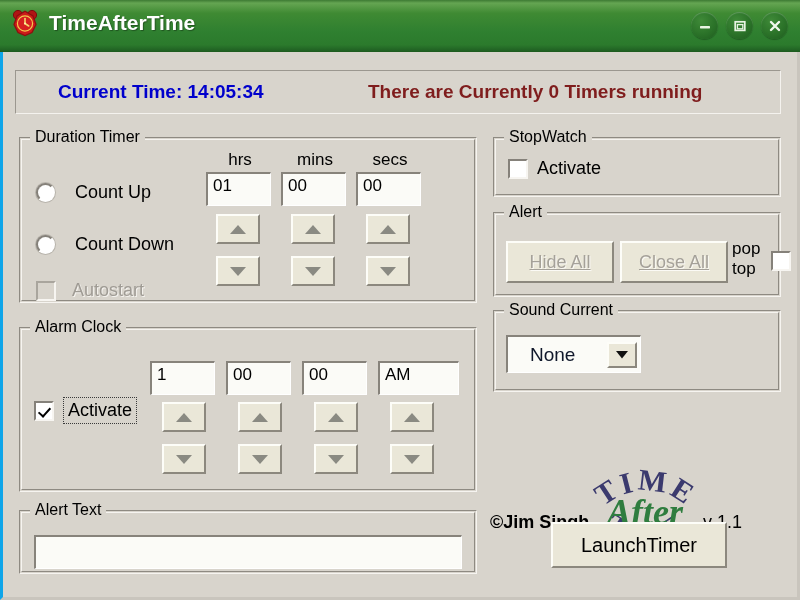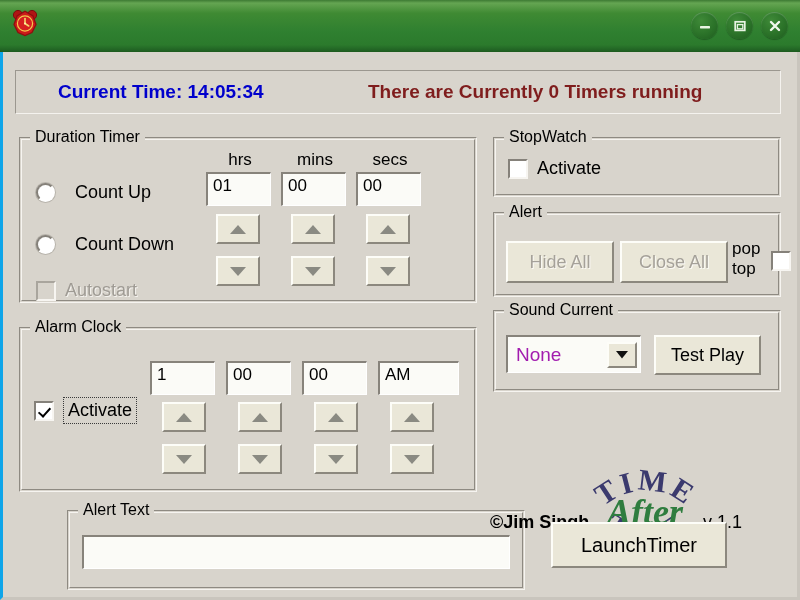--- a/index.html
+++ b/index.html
@@ -244,20 +244,21 @@
   }
   .cbox.disabled {
     background: #d8d4cc;
     border-top-color: #a9a59d;
     border-left-color: #a9a59d;
   }
   .check-label { font-size: 18px; color: #000; white-space: nowrap; }
   .check-label.disabled {
     color: #9f9b94;
     text-shadow: 1px 1px 0 #f4f2ee;
+    margin-left: 7px;
   }
   .focus-ring {
     border: 1px dotted #3a3a3a;
     padding: 2px 4px;
   }
 
   
   .btn {
     position: absolute;
     background: #eae7d8;
@@ -272,39 +273,40 @@
     display: flex;
     align-items: center;
     justify-content: center;
     cursor: pointer;
     white-space: nowrap;
   }
   .btn.disabled {
     color: #a5a199;
     text-shadow: 1px 1px 0 #fbfaf5;
     cursor: default;
+    text-decoration: underline;
   }
 
   
   .combo {
     position: absolute;
     background: #fbfbf7;
     box-sizing: border-box;
     border-top: 2px solid #87837b;
     border-left: 2px solid #87837b;
     border-right: 1px solid #ffffff;
     border-bottom: 1px solid #ffffff;
     display: flex;
     align-items: center;
     cursor: pointer;
   }
   .combo-value {
     font-size: 19px;
-    color: #a21caf;
-    padding-left: 8px;
+    color: #0f172a;
+    padding-left: 22px;
     flex: 1;
     white-space: nowrap;
   }
   .combo-arrow {
     width: 30px; height: 26px;
     margin-right: 3px;
     background: #eae7d8;
     box-sizing: border-box;
     border-top: 2px solid #fdfdf8;
     border-left: 2px solid #fdfdf8;
@@ -356,20 +358,21 @@
         <svg width="30" height="30" viewBox="0 0 30 30">
           <circle cx="8" cy="7" r="4.6" fill="#b01414" stroke="#7a0d0d" stroke-width="1"></circle>
           <circle cx="22" cy="7" r="4.6" fill="#b01414" stroke="#7a0d0d" stroke-width="1"></circle>
           <polygon points="15,3.2 23,8 26,16.5 22,24.5 15,27.5 8,24.5 4,16.5 7,8" fill="#cc1a1a" stroke="#8d0f0f" stroke-width="1.3"></polygon>
           <circle cx="15" cy="15.5" r="7.6" fill="#d62020" stroke="#f2c94c" stroke-width="1.2"></circle>
           <line x1="15" y1="15.5" x2="15" y2="10.5" stroke="#f6d86a" stroke-width="1.6" stroke-linecap="round"></line>
           <line x1="15" y1="15.5" x2="18.7" y2="18" stroke="#f6d86a" stroke-width="1.6" stroke-linecap="round"></line>
           <circle cx="15" cy="15.5" r="1" fill="#fff3b0"></circle>
         </svg>
       </span>
+      <span class="title-text">TimeAfterTime</span>
     </div>
     <div class="win-buttons">
       <span class="win-btn">
         <svg width="14" height="14" viewBox="0 0 14 14">
           <rect x="2" y="7" width="10" height="2.4" rx="0.6" fill="#e8f4e3"></rect>
         </svg>
       </span>
       <span class="win-btn">
         <svg width="14" height="14" viewBox="0 0 14 14">
           <rect x="2.2" y="2.8" width="9.6" height="8.6" fill="none" stroke="#e8f4e3" stroke-width="1.7"></rect>
@@ -484,21 +487,21 @@
       <div class="spin" style="left:370px; top:74px;">
         <div class="spin-btn spin-up">
             <span class="tri tri-up"></span>
           </div>
         <div class="spin-btn spin-down">
             <span class="tri tri-down"></span>
           </div>
       </div>
     </div>
 
-    <div class="group" style="left:16px; top:458px; width:458px; height:80px;margin-left:48px;">
+    <div class="group" style="left:16px; top:458px; width:458px; height:64px;">
       <div class="group-inner-shadow"></div>
       <span class="group-title">Alert Text</span>
       <div class="tbox" style="left:14px; top:24px; width:428px; height:34px;" placeholder=""></div>
     </div>
 
     <div class="group" style="left:490px; top:85px; width:288px; height:60px;">
       <div class="group-inner-shadow"></div>
       <span class="group-title">StopWatch</span>
       <div class="check-row" style="left:14px; top:20px;">
         <span class="cbox"></span>
@@ -523,21 +526,20 @@
       <span class="group-title">Sound Current</span>
 
       <div class="combo" style="left:12px; top:24px; width:135px; height:38px;">
         <span class="combo-value">None</span>
         <span class="combo-arrow">
           <svg width="14" height="9" viewBox="0 0 14 9">
               <polygon points="1,1 13,1 7,8.4" fill="#111"></polygon>
             </svg>
         </span>
       </div>
-      <div class="btn" style="left:160px; top:24px; width:107px; height:40px;">Test Play</div>
     </div>
 
     <span class="credit">©Jim Singh</span>
     <span class="version">v 1.1</span>
 
     <div class="logo-wrap">
       <svg width="135" height="110" viewBox="0 0 135 110">
         <defs>
           <path id="arcTop" d="M 12,72 A 56,50 0 0 1 123,72" fill="none"></path>
           <path id="arcBot" d="M 14,42 A 54,48 0 0 0 121,42" fill="none"></path>

